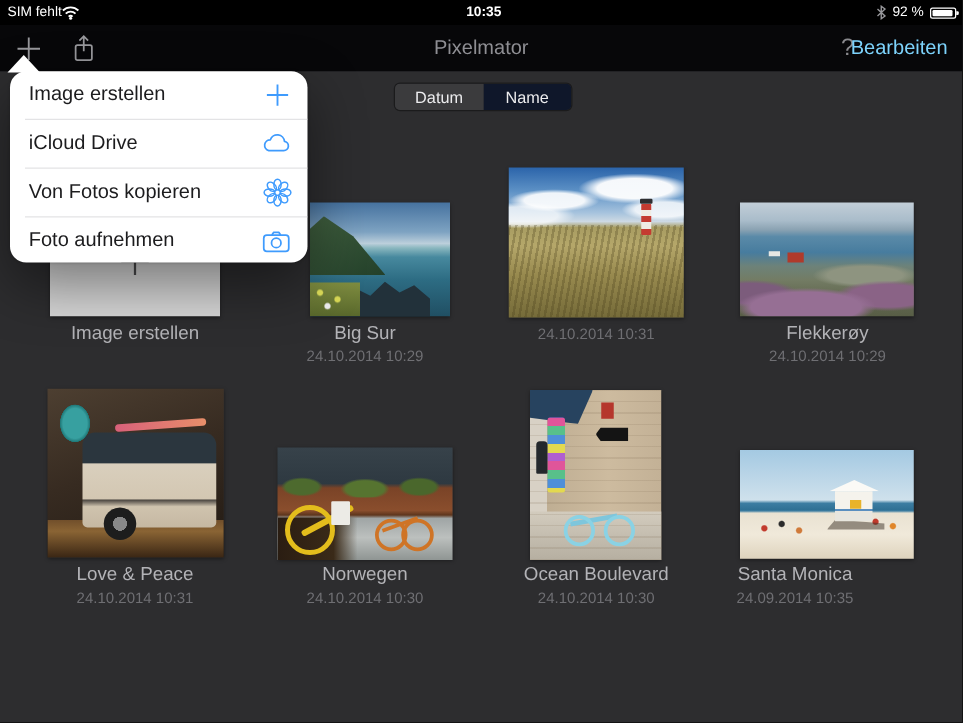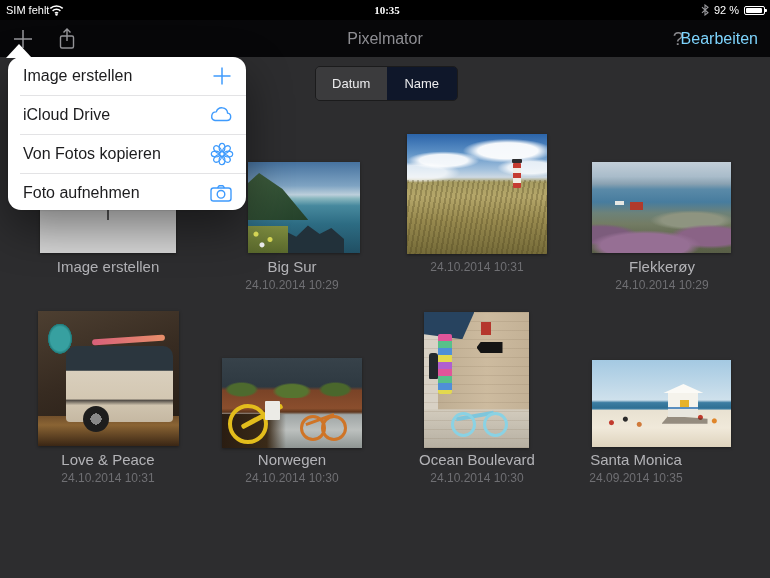--- a/index.html
+++ b/index.html
@@ -5,40 +5,40 @@
   * { margin:0; padding:0; box-sizing:border-box; }
   html,body { background:#000; }
   body { font-family:"Liberation Sans","DejaVu Sans",sans-serif; }
   .screen { position:relative; width:770px; height:578px; overflow:hidden; background:#2d2d2f; }
 
   
   .statusbar { position:absolute; top:0; left:0; width:770px; height:20px; background:#000;
     color:#fff; font-size:11px; z-index:30; }
   .sb-left { position:absolute; left:6px; top:0; height:20px; display:flex; align-items:center; gap:0; }
   .sb-time { position:absolute; left:4px; right:0; top:0; height:20px; display:flex; align-items:center;
-    justify-content:center; font-weight:600;font-family:Liberation Serif, serif; }
+    justify-content:center; font-weight:600; }
   .sb-right { position:absolute; right:5px; top:0; height:20px; display:flex; align-items:center; gap:5px; }
   .batt { position:relative; width:21px; height:9px; border:1px solid #fff; border-radius:2px; }
   .batt::after { content:""; position:absolute; right:-3px; top:2px; width:2px; height:3px; background:#fff;
     border-radius:0 1px 1px 0; }
   .batt-fill { position:absolute; left:1px; top:1px; bottom:1px; width:16px; background:#fff; border-radius:1px; }
 
   
   .toolbar { position:absolute; top:20px; left:0; width:770px; height:37px; background:#070709; z-index:20; }
   .tb-btn { position:absolute; background:none; border:none; cursor:pointer; color:#98989c;
     display:flex; align-items:center; justify-content:center; font-family:inherit; }
   .tb-add { left:8px; top:4px; width:30px; height:30px; }
   .tb-share { left:52px; top:4px; width:30px; height:30px; }
   .tb-title { position:absolute; left:0; right:0; top:0; height:37px; display:flex; align-items:center;
     justify-content:center; color:#8e8e93; font-size:16px; }
   .tb-help { right:78px; top:4px; width:28px; height:30px; font-size:19px; color:#8a8a8e; }
   .tb-edit { right:8px; top:4px; height:30px; padding:0 4px; font-size:16px; color:#7dd3fc; }
 
   
-  .segment { position:absolute; left:315px; top:66px; width:143px; height:35px; display:flex;
+  .segment { position:absolute; left:315px; top:66px; width:143px; height:23px; display:flex;
     border-radius:5px; overflow:hidden; border:1px solid rgba(0,0,0,.4); }
   .seg { flex:1; display:flex; align-items:center; justify-content:center; font-size:13px; color:#ececee;
     cursor:pointer; }
   .seg-datum { background:#3b3b3d; }
   .seg-name { background:#0f172a;text-align:center; }
 
   
   .lbl { position:absolute; width:184px; text-align:center; }
   .t-title { font-size:15px; line-height:18px; color:#b3b3b7; }
   .t-date { font-size:12px; line-height:15px; color:#6f6f73; margin-top:2px; }

